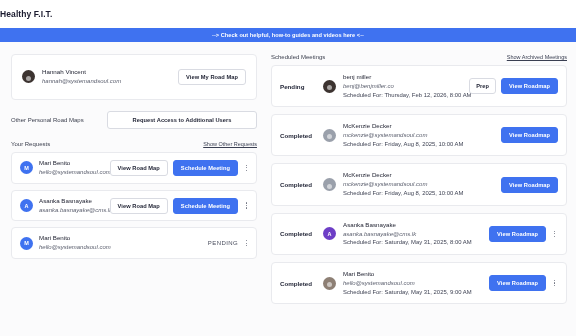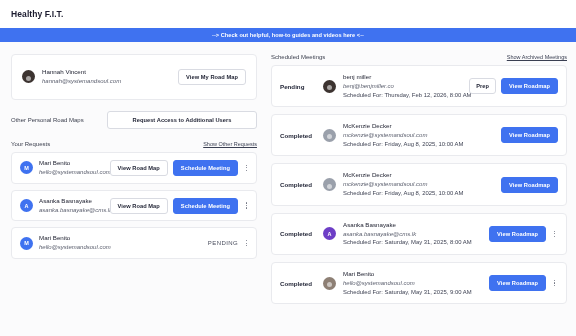--- a/index.html
+++ b/index.html
@@ -10,21 +10,20 @@
     overflow: hidden;
   }
   body { position: relative; }
 
   
   .app-header {
     height: 28px;
     background: #ffffff;
     display: flex;
     align-items: center;
-    padding-left: 11px;
   }
   .app-title {
     font-size: 8.5px;
     font-weight: bold;
     color: #1b1b2f;
     letter-spacing: .1px;
   }
 
   
   .promo-banner {

